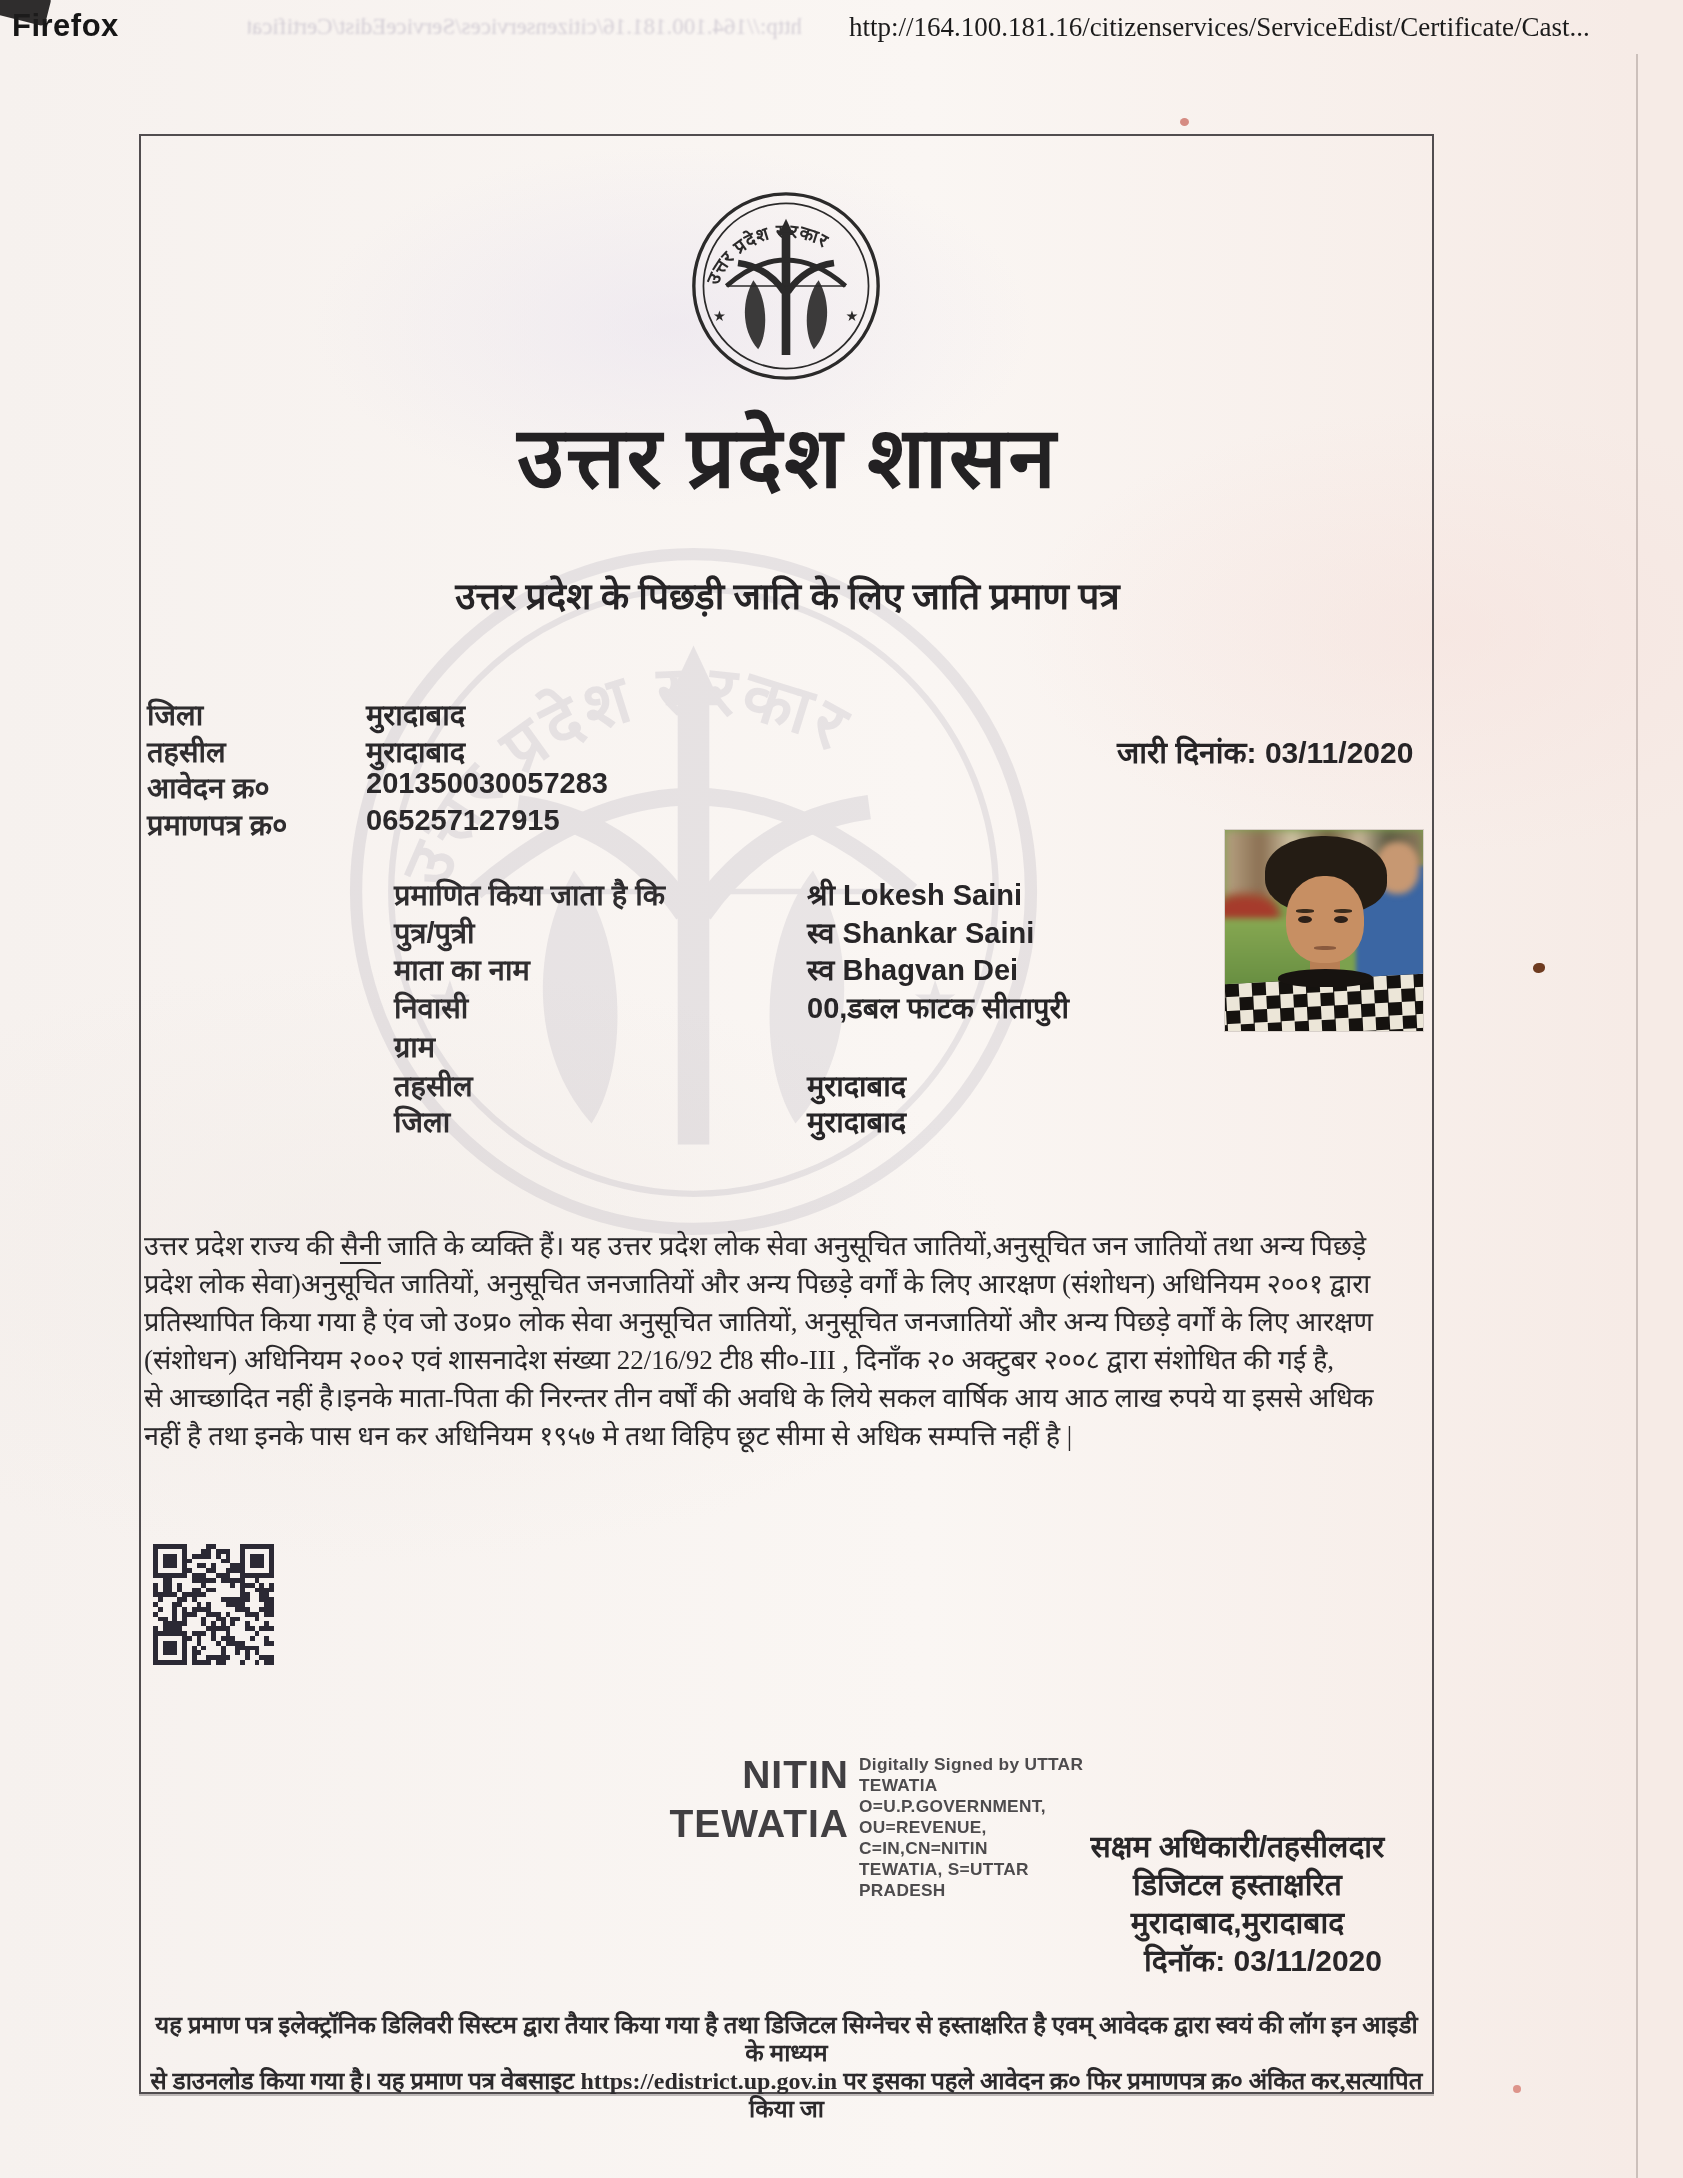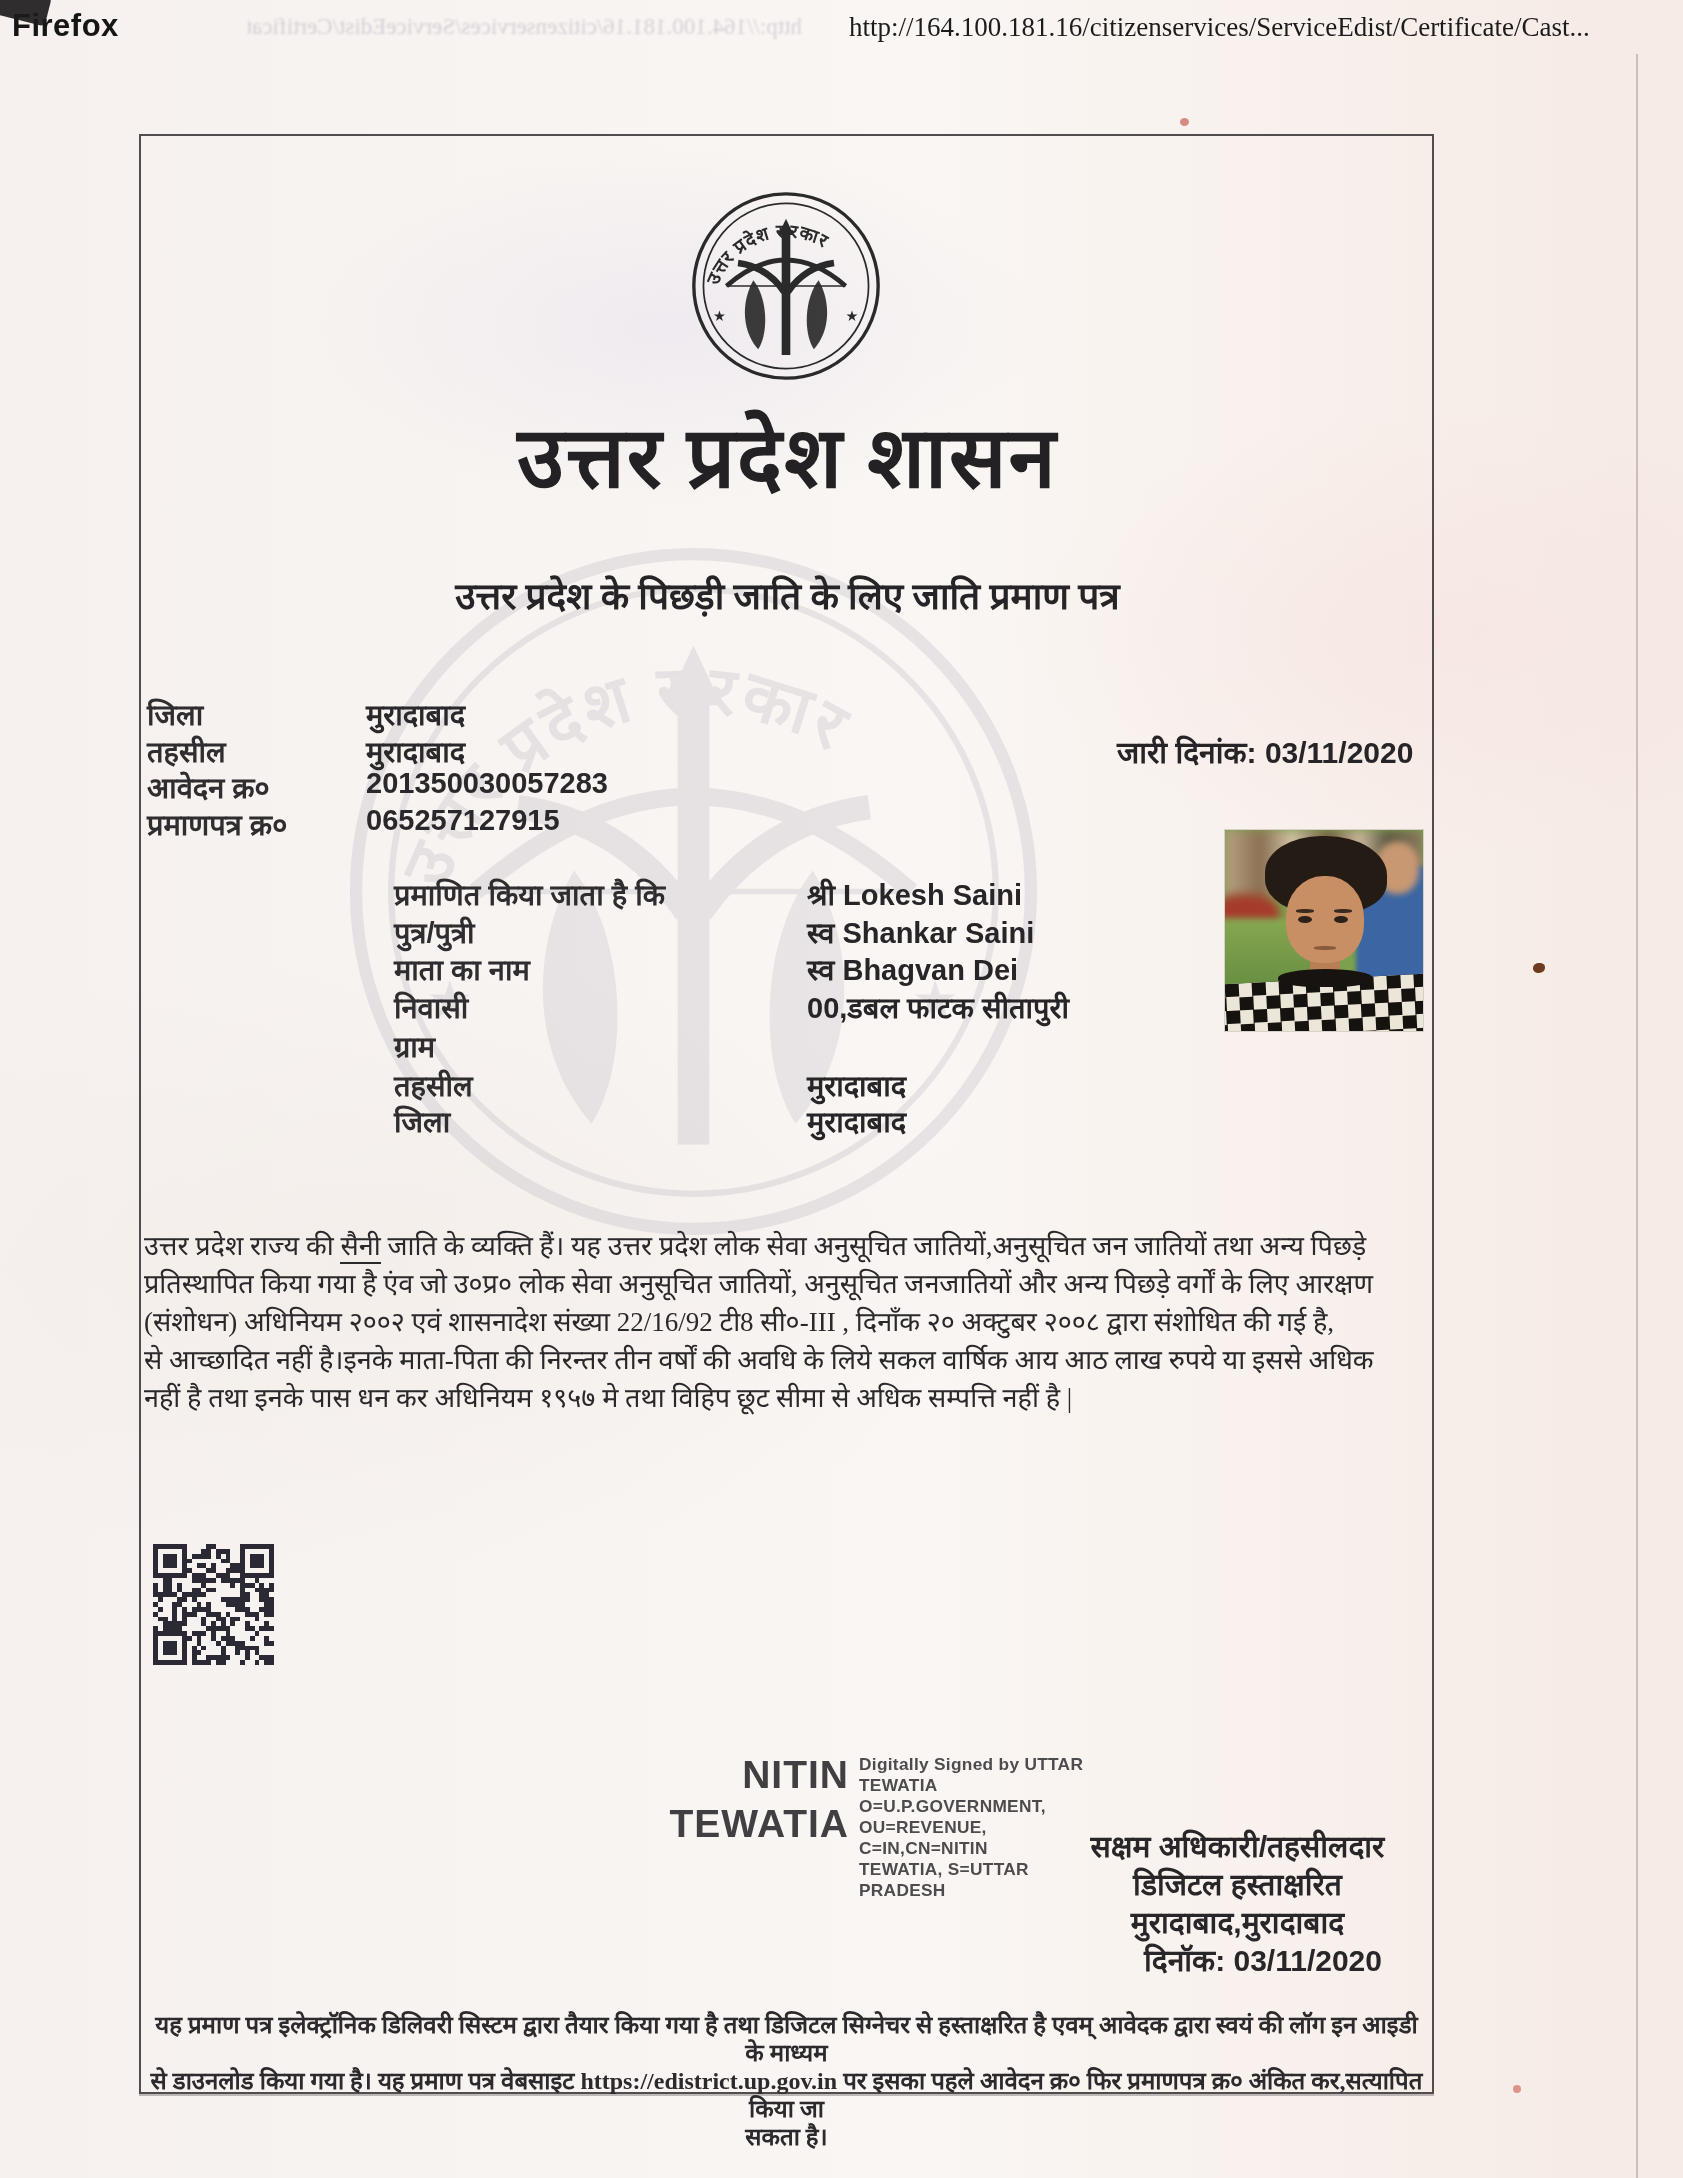--- a/index.html
+++ b/index.html
@@ -212,20 +212,21 @@
   <div class="mrow" style="top:1101px">
     <span class="pl2">जिला</span>
     <span class="pv2">मुरादाबाद</span>
   </div>
 </div>
 
 <div class="abs para">
   <div class="pl">
     <span>उत्तर प्रदेश राज्य की </span><span class="u">सैनी</span><span> जाति के व्यक्ति हैं। यह उत्तर प्रदेश लोक सेवा अनुसूचित जातियों,अनुसूचित जन जातियों तथा अन्य पिछड़े</span>
   </div>
+  <div class="pl">प्रदेश लोक सेवा)अनुसूचित जातियों, अनुसूचित जनजातियों और अन्य पिछड़े वर्गों के लिए आरक्षण (संशोधन) अधिनियम २००१ द्वारा</div>
   <div class="pl">प्रतिस्थापित किया गया है एंव जो उ०प्र० लोक सेवा अनुसूचित जातियों, अनुसूचित जनजातियों और अन्य पिछड़े वर्गों के लिए आरक्षण</div>
   <div class="pl">(संशोधन) अधिनियम २००२ एवं शासनादेश संख्या 22/16/92 टी8 सी०-III , दिनाँक २० अक्टुबर २००८ द्वारा संशोधित की गई है,</div>
   <div class="pl">से आच्छादित नहीं है।इनके माता-पिता की निरन्तर तीन वर्षों की अवधि के लिये सकल वार्षिक आय आठ लाख रुपये या इससे अधिक</div>
   <div class="pl">नहीं है तथा इनके पास धन कर अधिनियम १९५७ मे तथा विहिप छूट सीमा से अधिक सम्पत्ति नहीं है |</div>
 </div>
 
 <div class="abs qr">
     <i style="grid-row:1;grid-column:1"></i>
     <i style="grid-row:1;grid-column:2"></i>
     <i style="grid-row:1;grid-column:3"></i>
@@ -570,20 +571,19 @@
 <div class="abs officer sans">
   <div>सक्षम अधिकारी/तहसीलदार</div>
   <div>डिजिटल हस्ताक्षरित</div>
   <div>मुरादाबाद,मुरादाबाद</div>
   <div class="date">दिनॉक: 03/11/2020</div>
 </div>
 
 <div class="abs footer">
   <div>यह प्रमाण पत्र इलेक्ट्रॉनिक डिलिवरी सिस्टम द्वारा तैयार किया गया है तथा डिजिटल सिग्नेचर से हस्ताक्षरित है एवम् आवेदक द्वारा स्वयं की लॉग इन आइडी के माध्यम</div>
   <div>से डाउनलोड किया गया है। यह प्रमाण पत्र वेबसाइट https://edistrict.up.gov.in पर इसका पहले आवेदन क्र० फिर प्रमाणपत्र क्र० अंकित कर,सत्यापित किया जा</div>
-  <div>सकता है।</div>
 </div>
 
 <div class="abs paper-edge"></div>
 <div class="abs speck1"></div>
 <div class="abs speck2"></div>
 <div class="abs speck3"></div>
 
 
 </body></html>

